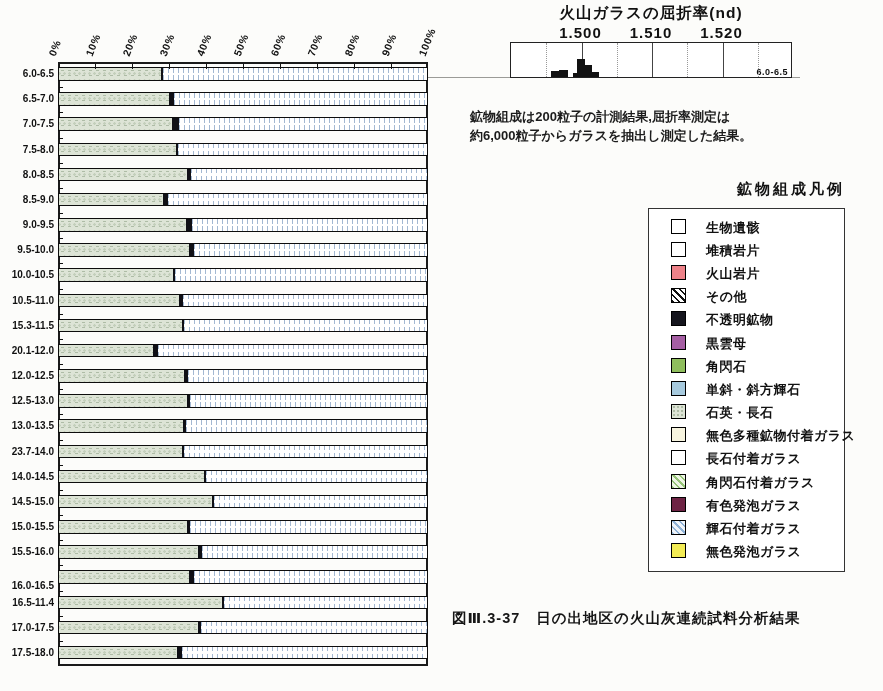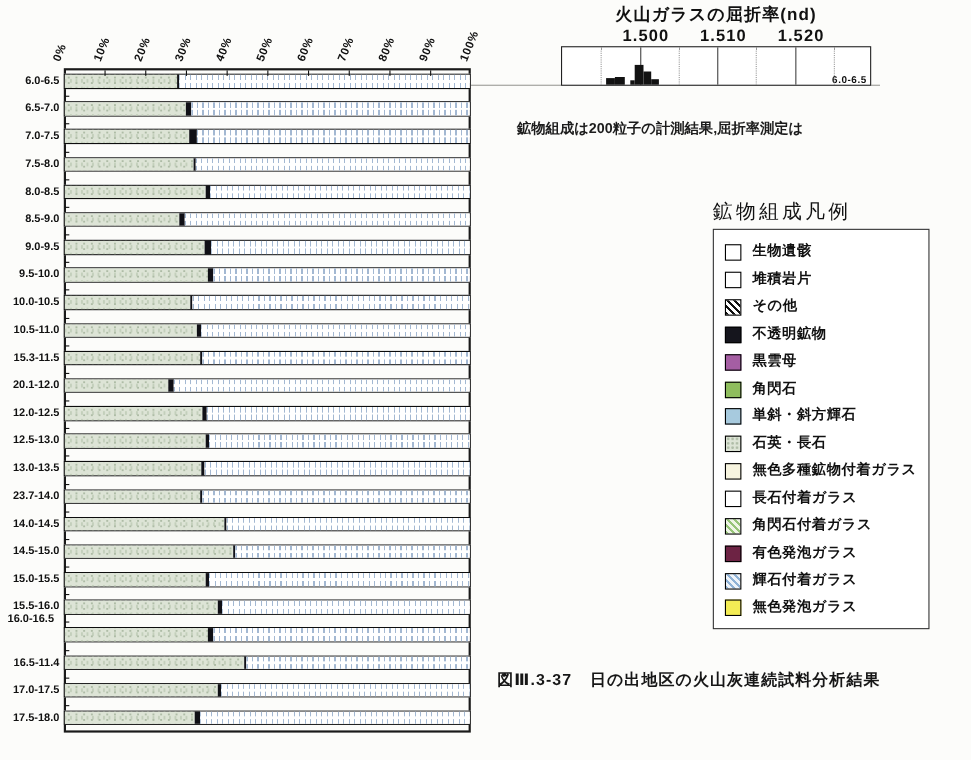--- a/index.html
+++ b/index.html
@@ -64,21 +64,21 @@
   .connector{position:absolute;height:1px;background:#9b9b97;z-index:0;}
   .r-title{
     position:absolute;
     text-align:center;
     font-size:15.5px;font-weight:bold;
     letter-spacing:1px;
     z-index:2;
   }
   .r-ticklabel{
     position:absolute;
-    text-align:right;
+    text-align:center;
     font-size:15px;font-weight:bold;
     letter-spacing:1px;
     z-index:2;
   }
   .r-box{
     position:absolute;
     border:1.2px solid #222;
     box-sizing:border-box;
     background:#fff;
     z-index:1;
@@ -95,36 +95,36 @@
     position:absolute;
     font-size:13px;line-height:19px;
     font-weight:bold;color:#1c1c1c;
   }
   .caption{position:absolute;font-size:14.5px;font-weight:bold;color:#161616;}
   .cap-line1{display:flex;gap:16px;white-space:nowrap;letter-spacing:1px;}
   .cap-line2{margin-left:68px;margin-top:4px;letter-spacing:1px;}
   
   .legend-title{
     position:absolute;
-    text-align:left;
-    font-size:18px;font-weight:normal;
+    text-align:right;
+    font-size:15px;font-weight:bold;
     letter-spacing:3px;
     z-index:2;
   }
   .legend-box{
     position:absolute;
     border:1.5px solid #333;
     box-sizing:border-box;
     background:#fff;
     display:flex;flex-direction:column;
     justify-content:space-around;
     padding:7px 0 7px 10px;
     z-index:1;
   }
-  .legend-item{display:flex;align-items:flex-end;gap:10px;}
+  .legend-item{display:flex;align-items:flex-start;gap:20px;margin-left:12px;}
   .legend-swatch{
     width:13px;height:13px;
     border:1.6px solid #000;
     box-sizing:content-box;
     flex:0 0 auto;
   }
   .legend-label{font-size:13px;font-weight:bold;letter-spacing:0.5px;white-space:nowrap;}
   .sw-speckle{
     background-color:#dde4d6;
     background-image:radial-gradient(#aebca6 1px,transparent 1.3px);
@@ -293,21 +293,21 @@
         <div class="seg seg-glass" style="flex: 1 1 auto;"></div>
       </div>
       <div class="left-tick" style="left: 59px; top: 515px;"></div>
       <div class="depth-label" style="left: 2px; width: 52px; top: 546.167px; z-index: 2;">15.5-16.0</div>
       <div class="bar" style="left: 58px; top: 545.167px; width: 370px; height: 13.5px;">
         <div class="seg seg-quartz" style="width: 37.9%;"></div>
         <div class="seg seg-opaque" style="width: 1%;"></div>
         <div class="seg seg-glass" style="flex: 1 1 auto;"></div>
       </div>
       <div class="left-tick" style="left: 59px; top: 540.167px;"></div>
-      <div class="depth-label" style="left: 2px; width: 52px; top: 557px; z-index: 2; text-align: center;">16.0-16.5</div>
+      <div class="depth-label" style="left: 2px; width: 52px; top: 580px; z-index: 2;">16.0-16.5</div>
       <div class="bar" style="left: 58px; top: 570.333px; width: 370px; height: 13.5px;">
         <div class="seg seg-quartz" style="width: 35.3%;"></div>
         <div class="seg seg-opaque" style="width: 1.4%;"></div>
         <div class="seg seg-glass" style="flex: 1 1 auto;"></div>
       </div>
       <div class="left-tick" style="left: 59px; top: 565.333px;"></div>
       <div class="depth-label" style="left: 2px; width: 52px; top: 596.5px; z-index: 2;">16.5-11.4</div>
       <div class="bar" style="left: 58px; top: 595.5px; width: 370px; height: 13.5px;">
         <div class="seg seg-quartz" style="width: 44.2%;"></div>
         <div class="seg seg-opaque" style="width: 0.6%;"></div>
@@ -350,31 +350,36 @@
       <div class="r-bin" style="left: 40.185px; width: 7.755px; height: 6px; background: rgb(18, 18, 18);"></div>
       <div class="r-bin" style="left: 47.94px; width: 9.165px; height: 7px; background: rgb(18, 18, 18);"></div>
       <div class="r-bin" style="left: 62.04px; width: 4.23px; height: 4px; background: rgb(18, 18, 18);"></div>
       <div class="r-bin" style="left: 66.27px; width: 7.755px; height: 18px; background: rgb(18, 18, 18);"></div>
       <div class="r-bin" style="left: 74.025px; width: 7.05px; height: 12px; background: rgb(18, 18, 18);"></div>
       <div class="r-bin" style="left: 81.075px; width: 7.05px; height: 5px; background: rgb(18, 18, 18);"></div>
     </div>
 
   <div class="note" style="left:470px;top:107px;">
     <div>鉱物組成は200粒子の計測結果,屈折率測定は</div>
+    <div>約6,000粒子からガラスを抽出し測定した結果。</div>
   </div>
 
   <div class="legend-title" style="left:648px;top:180px;width:197px;">鉱物組成凡例</div>
   <div class="legend-box" id="legend-box" style="left:648px;top:208px;width:197px;height:364px;">
       <div class="legend-item">
         <div class="legend-swatch" style="background: rgb(255, 255, 255);"></div>
         <div class="legend-label">生物遺骸</div>
       </div>
       <div class="legend-item">
         <div class="legend-swatch" style="background: rgb(255, 255, 255);"></div>
         <div class="legend-label">堆積岩片</div>
+      </div>
+      <div class="legend-item">
+        <div class="legend-swatch" style="background: rgb(238, 130, 137);"></div>
+        <div class="legend-label">火山岩片</div>
       </div>
       <div class="legend-item">
         <div class="legend-swatch sw-hatchblack"></div>
         <div class="legend-label">その他</div>
       </div>
       <div class="legend-item">
         <div class="legend-swatch" style="background: rgb(21, 21, 29);"></div>
         <div class="legend-label">不透明鉱物</div>
       </div>
       <div class="legend-item">

